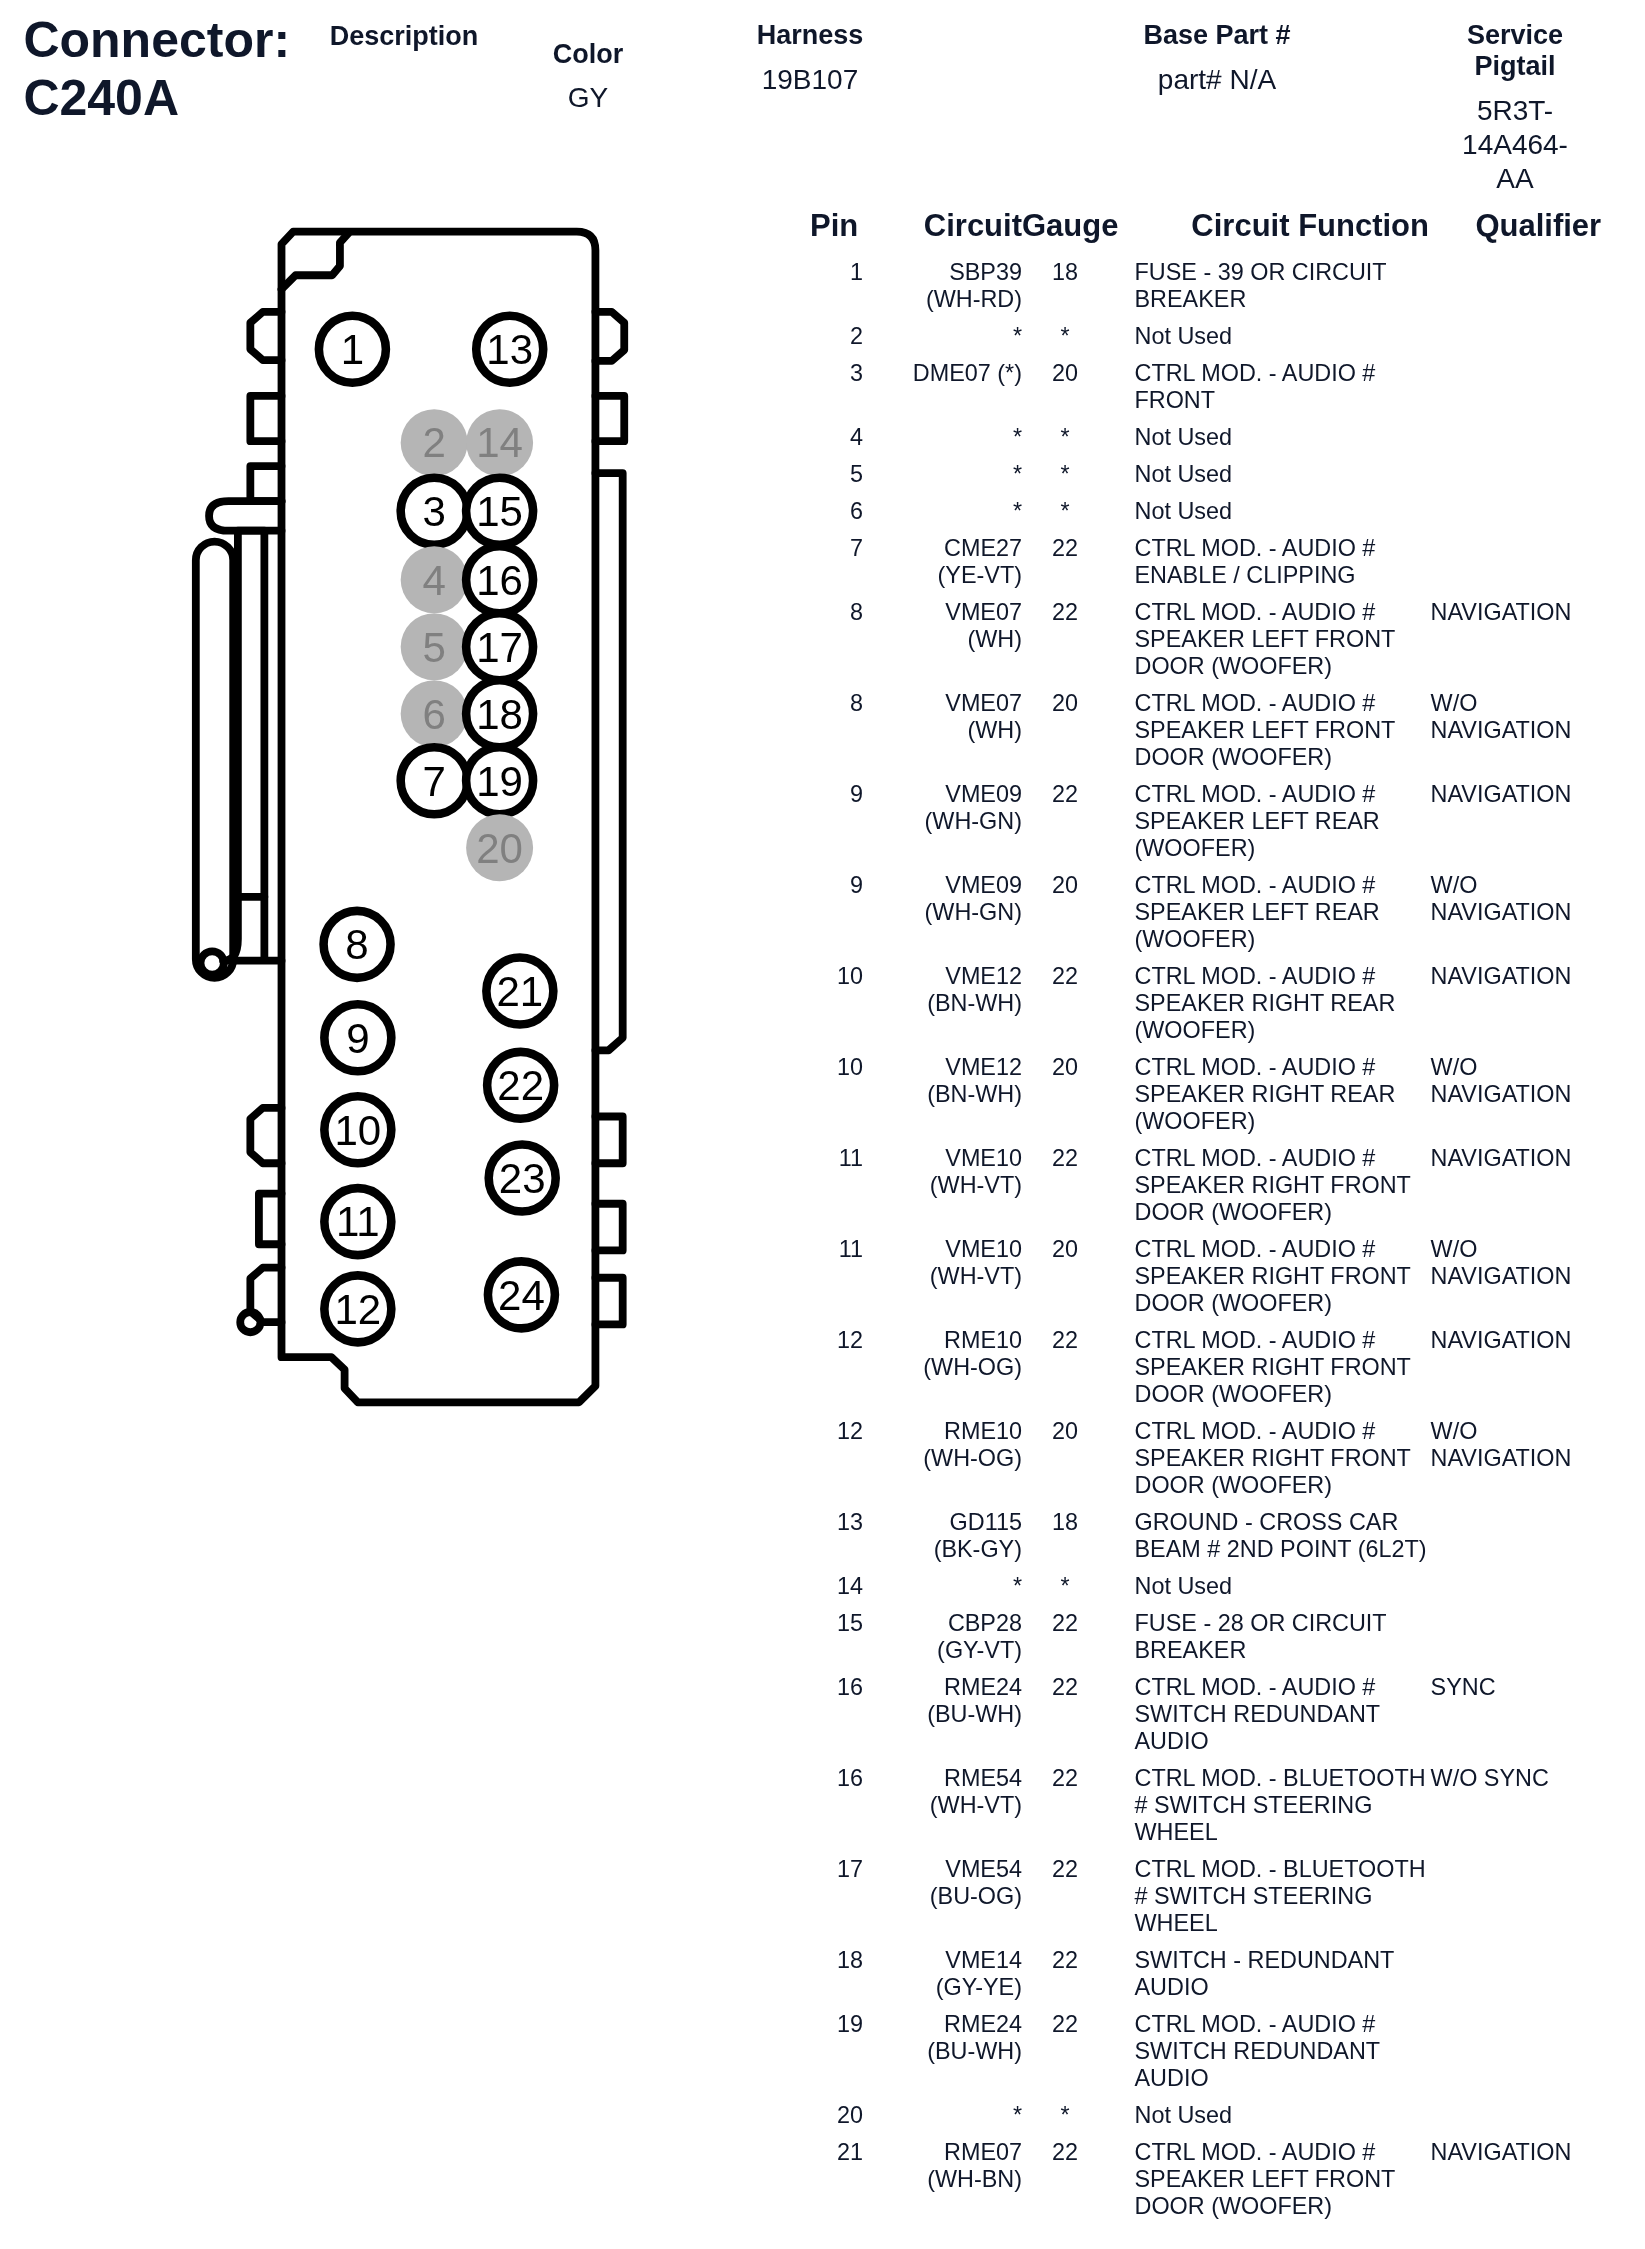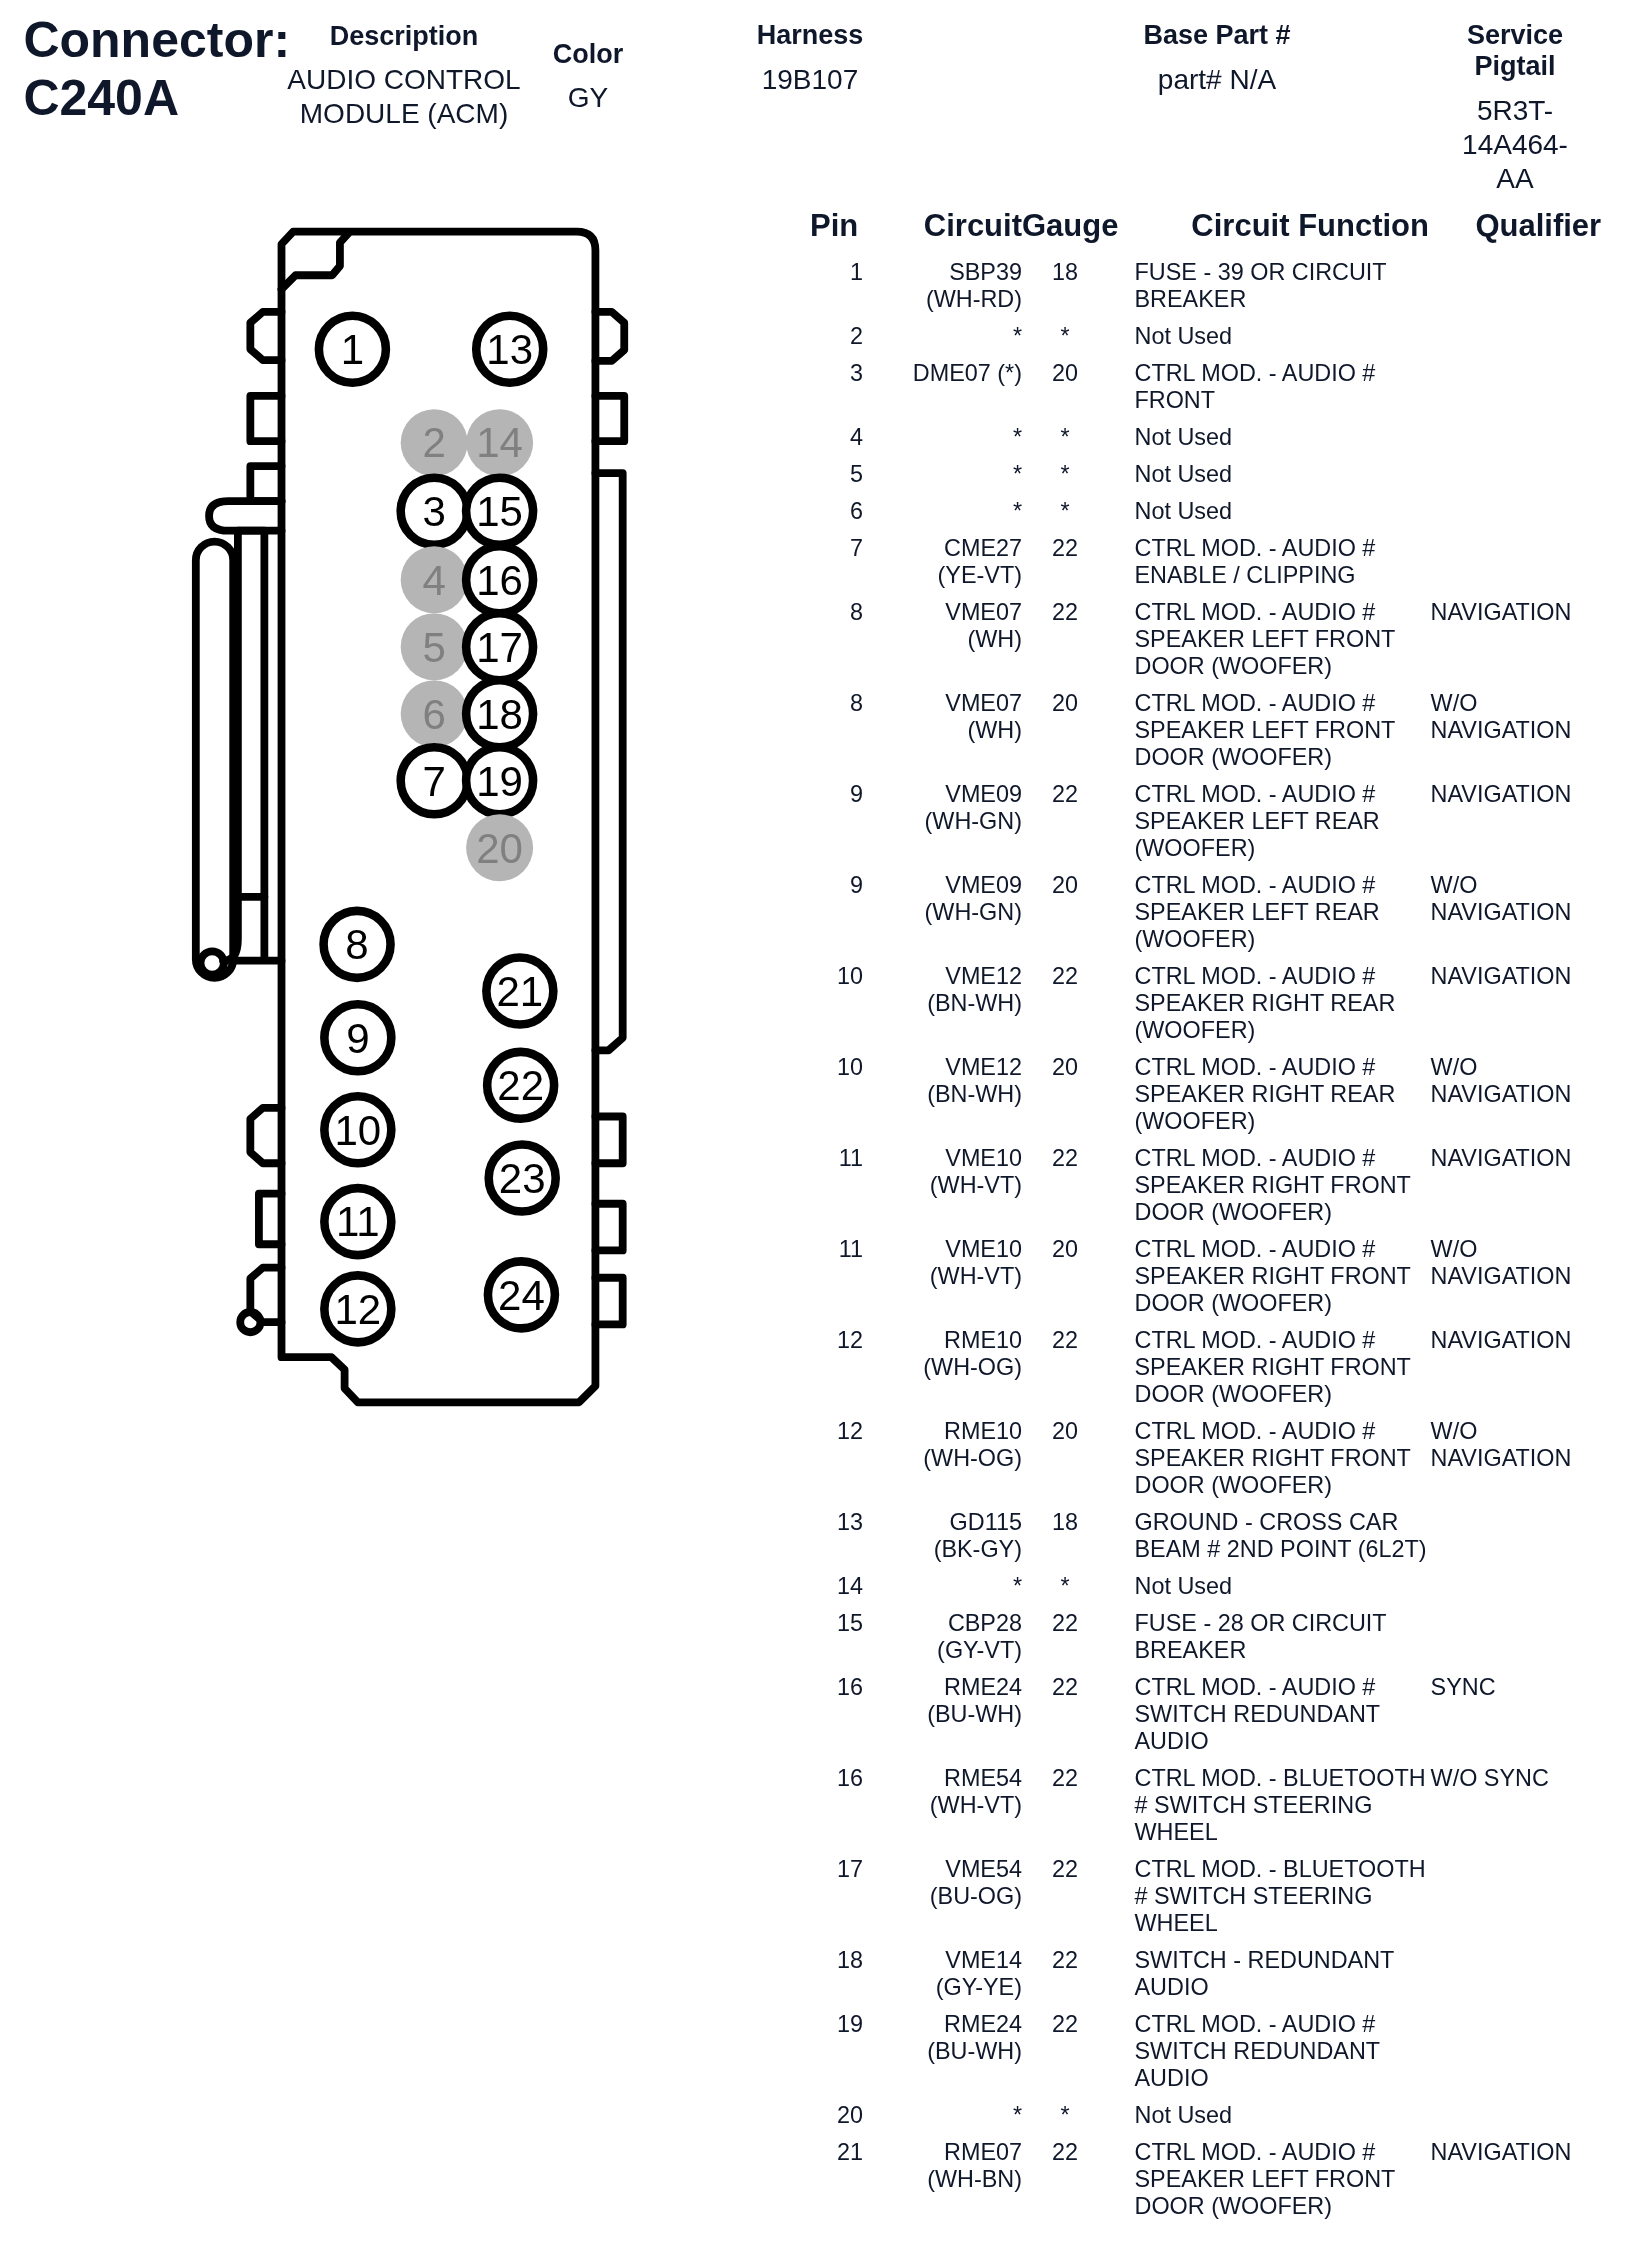--- a/index.html
+++ b/index.html
@@ -34,22 +34,20 @@
 </head>
 <body>
 
 <div id="page">
 
   <div class="conn-title"><span>Connector:</span>
 <span>C240A</span></div>
 
   <div class="hcol" style="left:404px;top:21px;">
     <div class="lbl">Description</div>
-    <div class="val" style="margin-top:11px;">AUDIO CONTROL
-MODULE (ACM)</div>
   </div>
 
   <div class="hcol" style="left:588px;top:39px;">
     <div class="lbl">Color</div>
     <div class="val" style="margin-top:11px;">GY</div>
   </div>
 
   <div class="hcol" style="left:810px;top:19.5px;">
     <div class="lbl">Harness</div>
     <div class="val" style="margin-top:12.5px;">19B107</div>

